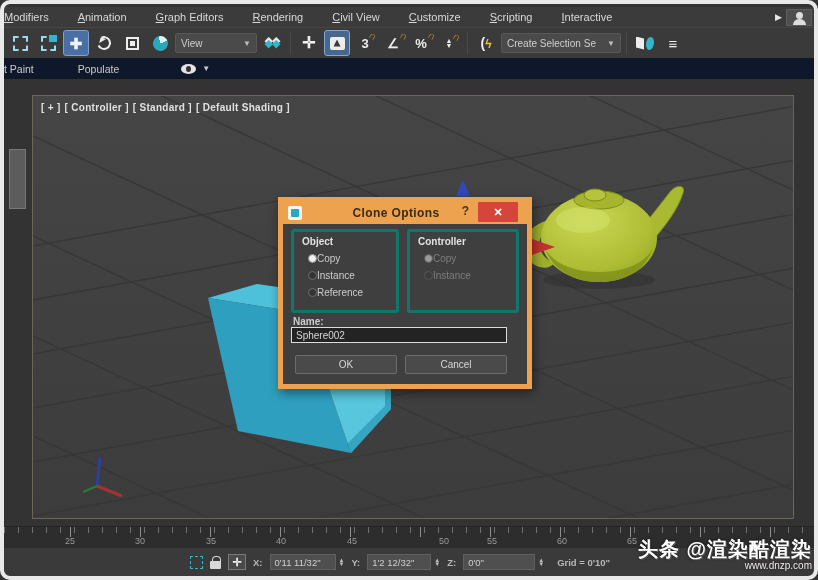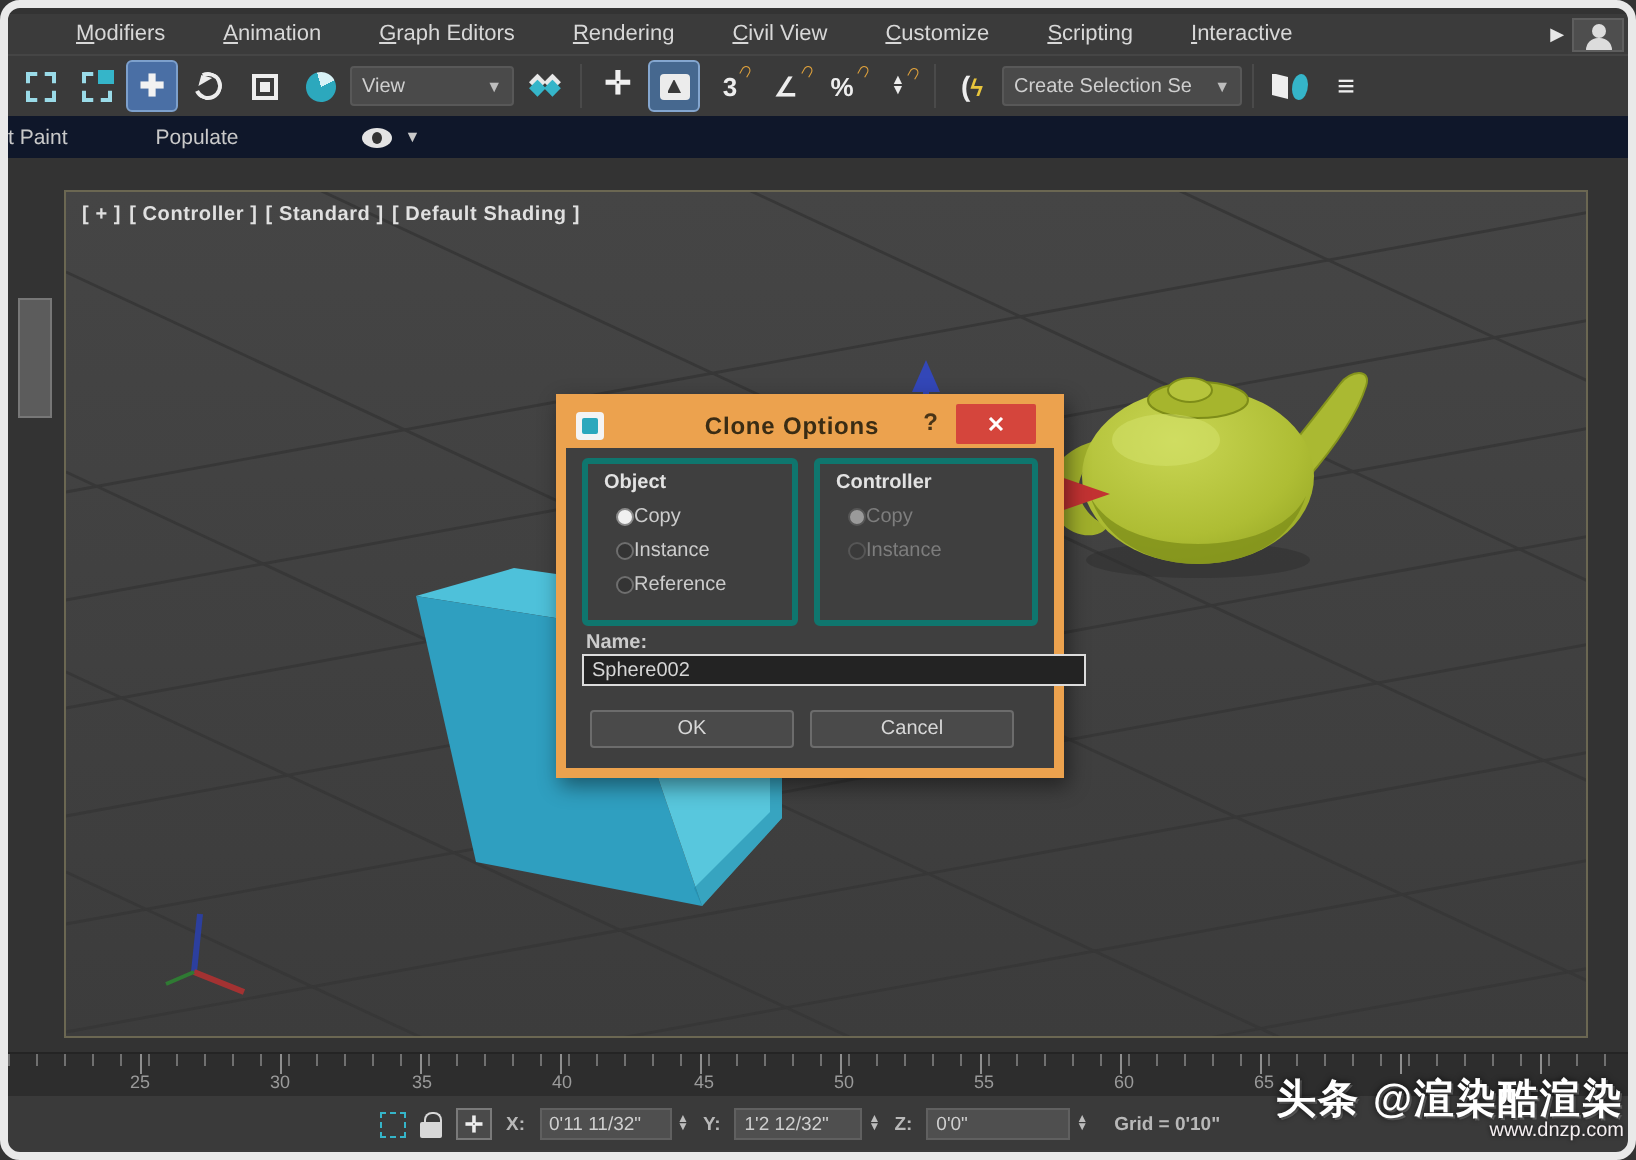--- a/index.html
+++ b/index.html
@@ -2,21 +2,21 @@
 <html><head>
 <meta charset="utf-8">
 <style>
   * { margin:0; padding:0; box-sizing:border-box; }
   html,body { background:#ffffff; font-family:"Liberation Sans", sans-serif; }
   .screen { position:relative; width:818px; height:580px; background:#333333; overflow:hidden; }
   .frame { position:absolute; inset:0; border:4px solid #e9e9e9; border-radius:10px; pointer-events:none; z-index:60; }
 
   
   .menubar { position:absolute; left:4px; top:7px; right:4px; height:20px; background:#3b3b3b;
-             display:flex; align-items:center; padding-left:34px; z-index:5; }
+             display:flex; align-items:center; z-index:5; }
   .menu-item { display:inline-block; color:#d8d8d8; font-size:11px; margin-right:29px; cursor:default; white-space:nowrap; }
   .menu-item::first-letter { text-decoration:underline; }
   .menu-right { position:absolute; right:2px; top:1px; height:18px; display:flex; align-items:center; gap:4px; }
   .menu-caret { color:#e8e8e8; font-size:9px; }
   .person-box { width:26px; height:17px; background:#4e4e4e; border:1px solid #5e5e5e; position:relative; }
   .person-box::before { content:""; position:absolute; left:9px; top:2px; width:7px; height:7px; border-radius:50%; background:#dcdcdc; }
   .person-box::after  { content:""; position:absolute; left:6px; top:9px;  width:13px; height:6px; border-radius:6px 6px 0 0; background:#dcdcdc; }
 
   
   .toolbar { position:absolute; left:4px; top:27px; right:4px; height:31px; background:#3a3a3a;
@@ -88,21 +88,21 @@
   .group-ctl { left:124px; top:5px; width:112px; height:84px; }
   .group-label { color:#e2e2e2; font-size:10px; font-weight:bold; margin:4px 0 2px 8px; }
   .radio-row { display:flex; align-items:center; gap:0; margin:6px 0 0 14px; }
   .radio { width:9px; height:9px; border-radius:50%; border:1px solid #6e6e6e; background:#343434; flex:0 0 auto; }
   .radio.sel { background:#f0f0f0; border-color:#8a8a8a; }
   .radio.dis { border-color:#565656; background:#3a3a3a; }
   .radio.sel.dis { background:#9a9a9a; }
   .radio-label { color:#cccccc; font-size:10px; }
   .radio-row.disabled .radio-label { color:#7d7d7d; }
   .name-label { position:absolute; left:10px; top:92px; color:#cccccc; font-size:10px; font-weight:bold; }
-  .name-input { position:absolute; left:8px; top:103px; width:252px; height:16px; background:#232323;
+  .name-input { position:absolute; left:8px; top:103px; width:216px; height:16px; background:#232323;
                 border:1px solid #dcdcdc; color:#d6d6d6; font-size:10px; font-family:"Liberation Sans",sans-serif;
                 padding:0 4px; }
   .dlg-btn { position:absolute; top:131px; height:19px; background:#4a4a4a; border:1px solid #6c6c6c;
              border-radius:2px; color:#d8d8d8; font-size:10px; font-family:"Liberation Sans",sans-serif; }
   .btn-ok { left:12px; width:102px; }
   .btn-cancel { left:122px; width:102px; }
 
   
   .timeline { position:absolute; left:4px; top:526px; right:4px; height:22px; background:#2d2d2d;
               border-top:1px solid #242424; z-index:5; }
@@ -341,21 +341,21 @@
     </div>
   </div>
 
   <div class="timeline">
     <div class="ruler"></div>
     <span class="tick-num" style="left:66px;">25</span>
     <span class="tick-num" style="left:136px;">30</span>
     <span class="tick-num" style="left:207px;">35</span>
     <span class="tick-num" style="left:277px;">40</span>
     <span class="tick-num" style="left:348px;">45</span>
-    <span class="tick-num" style="left:418px;">50</span>
+    <span class="tick-num" style="left:440px;">50</span>
     <span class="tick-num" style="left:488px;">55</span>
     <span class="tick-num" style="left:558px;">60</span>
     <span class="tick-num" style="left:628px;">65</span>
   </div>
 
   <div class="statusbar">
     <span class="st-selreg"></span>
     <span class="lock"></span>
     <span class="absmode">✛</span>
     <span class="coord-label">X:</span>

